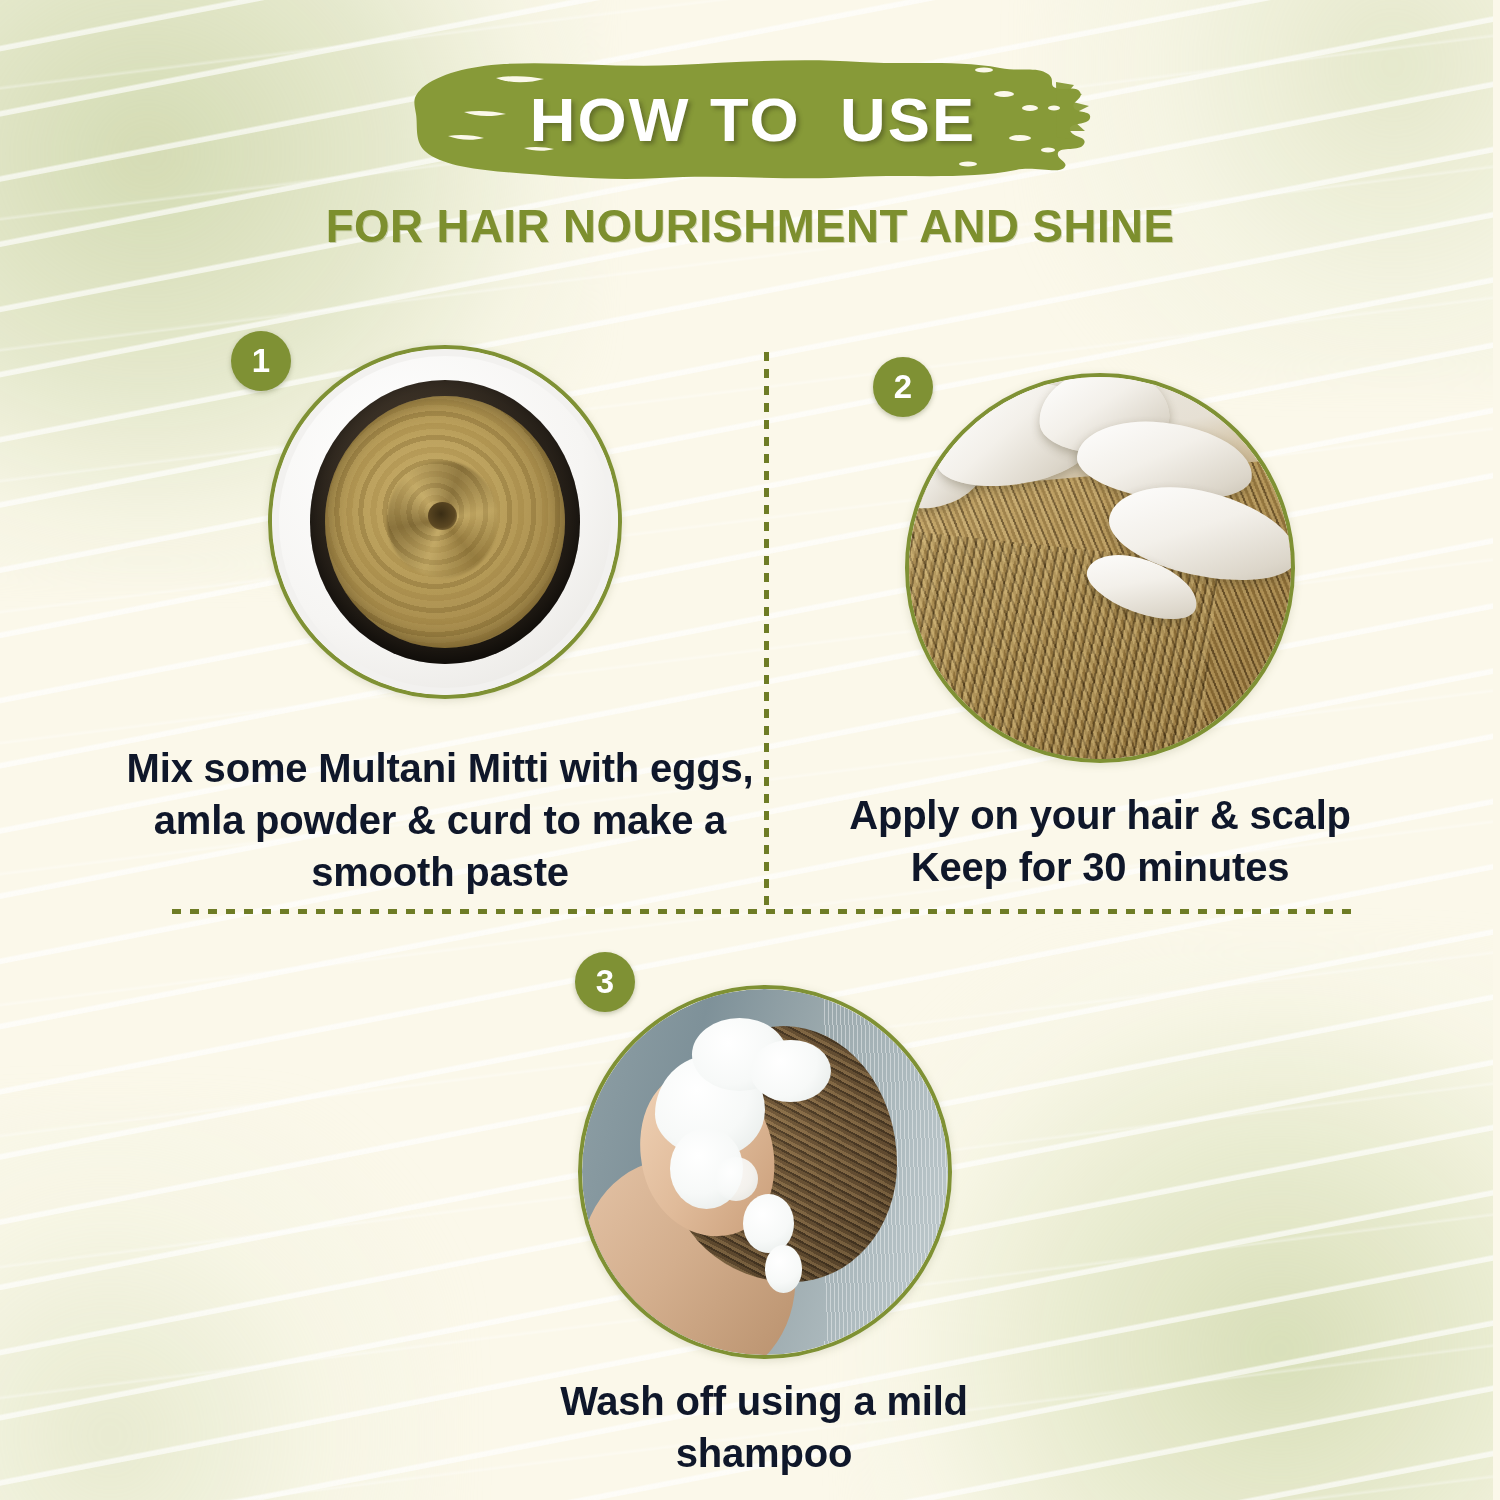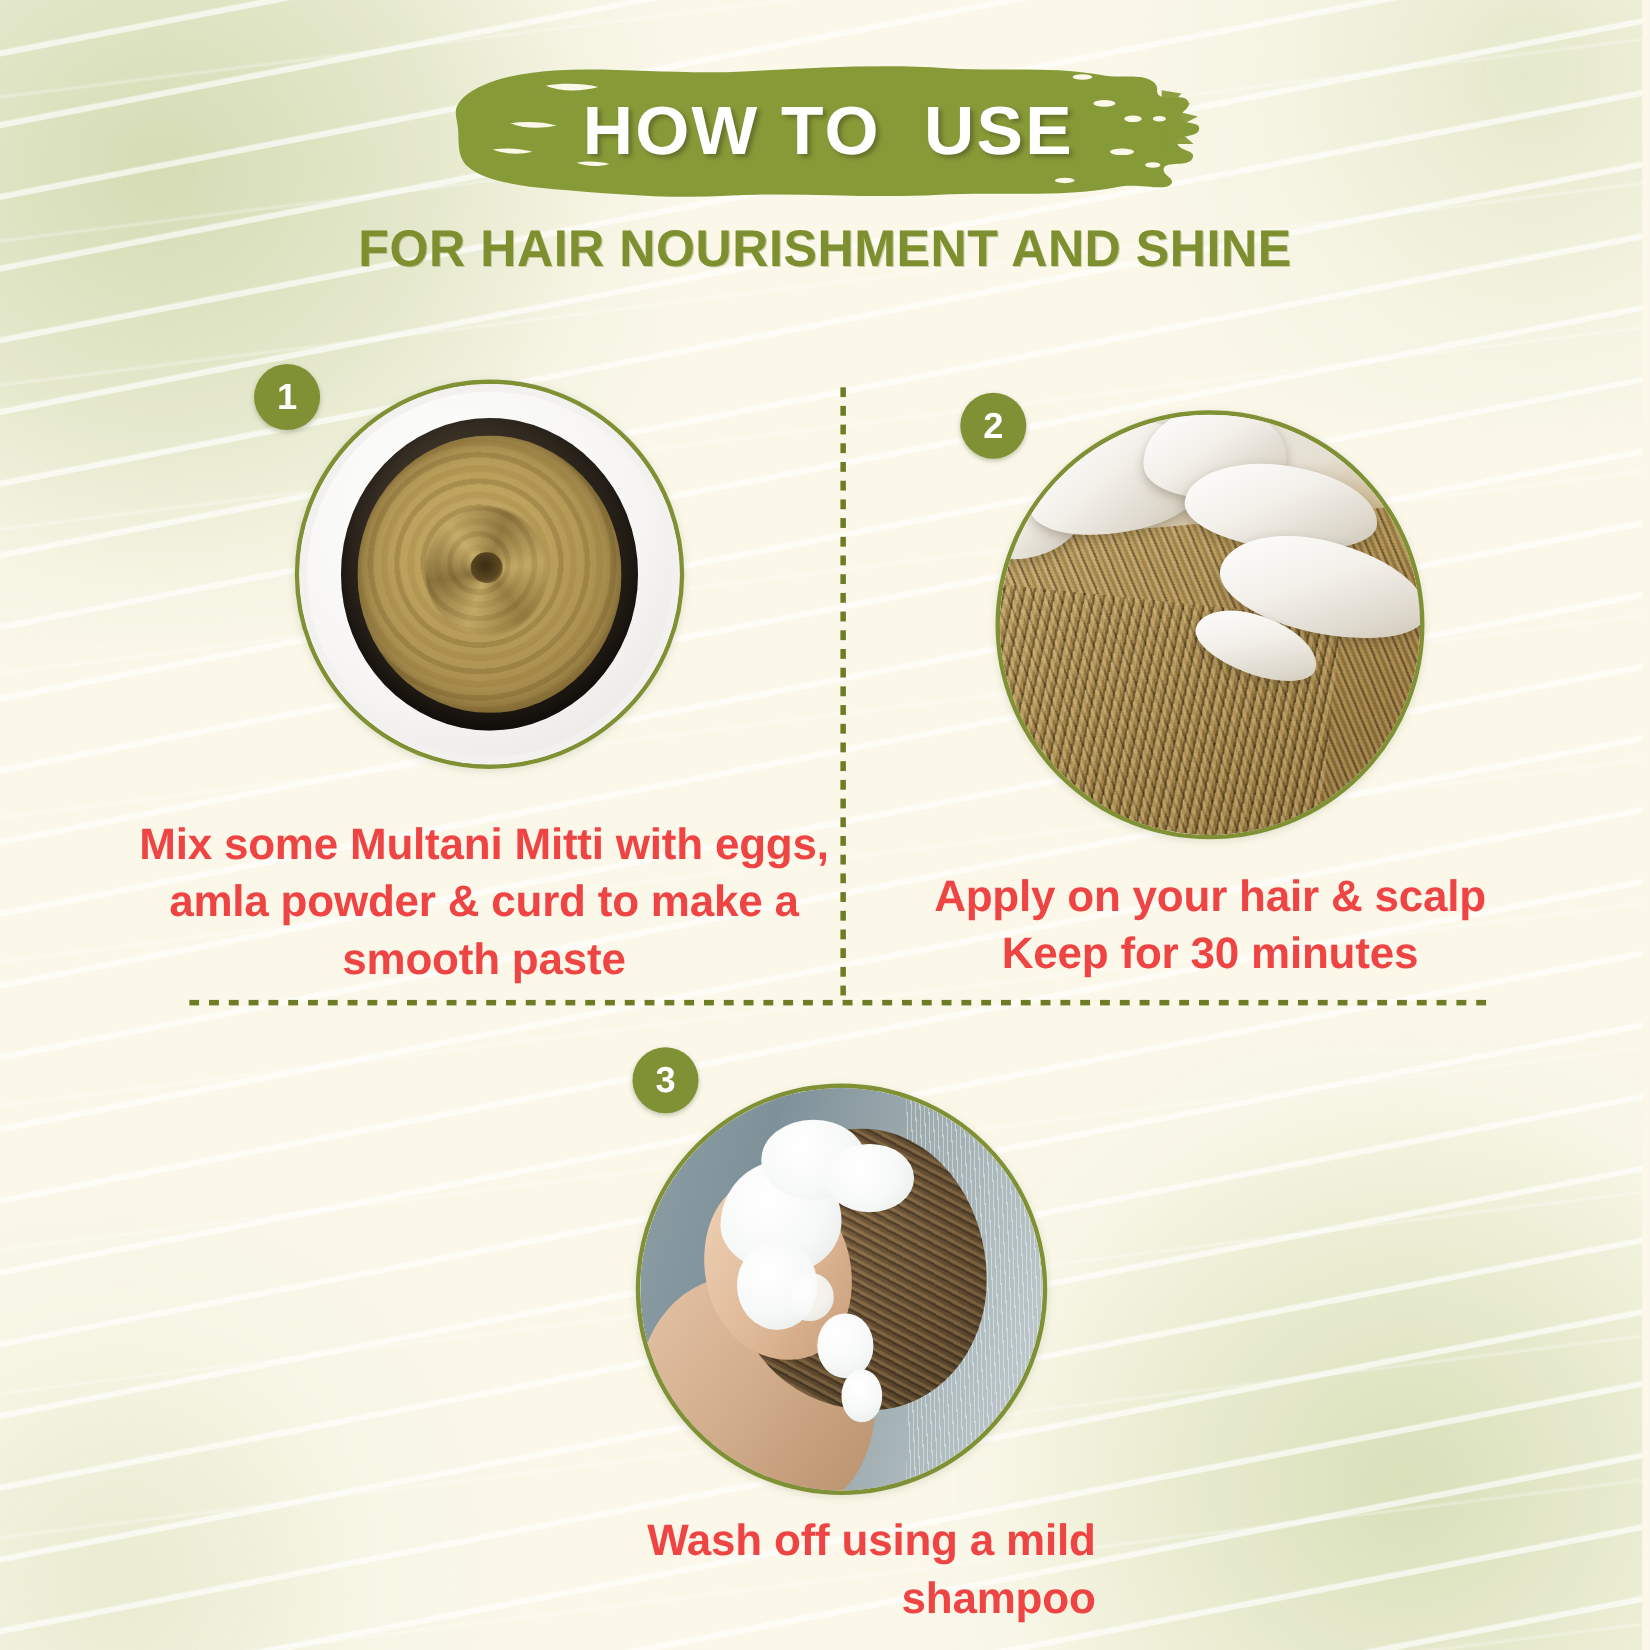--- a/index.html
+++ b/index.html
@@ -118,41 +118,41 @@
     position:absolute;width:60px;height:60px;border-radius:50%;
     background:#7F9134;
     display:flex;align-items:center;justify-content:center;
     color:#FFFFFF;font-size:33px;font-weight:bold;
     box-shadow:0 2px 5px rgba(90,98,50,.35);
     z-index:5;
     font-family:"Liberation Sans", sans-serif;
   }
   .caption{
     position:absolute;text-align:center;
-    color:#ef4444;
+    color:#0f172a;
     font-weight:bold;
     font-family:"Liberation Sans", sans-serif;
     line-height:1.30;
     letter-spacing:-.2px;
   }
 
   
   #step1 .photo{left:268px;top:345px;width:346px;height:346px;}
   #step1 .badge{left:231px;top:331px;}
   #step1 .caption{left:110px;top:742px;width:660px;font-size:40px;}
 
   
   #step2 .photo{left:905px;top:373px;width:382px;height:382px;}
   #step2 .badge{left:873px;top:357px;}
   #step2 .caption{left:820px;top:789px;width:560px;font-size:40px;}
 
   
   #step3 .photo{left:578px;top:985px;width:366px;height:366px;}
   #step3 .badge{left:575px;top:952px;}
-  #step3 .caption{left:476px;top:1375px;width:520px;font-size:40px;text-align:right;}
+  #step3 .caption{left:504px;top:1375px;width:520px;font-size:40px;}
 
   
   .p1-bg{position:absolute;inset:0;background:#F2F1EF;}
   .p1-plate{
     position:absolute;left:2%;top:2%;width:96%;height:96%;border-radius:50%;
     background:radial-gradient(circle at 38% 32%,#FFFFFF 0%,#F6F5F3 58%,#E4E2DE 100%);
   }
   .p1-bowl{
     position:absolute;left:11%;top:9%;width:78%;height:82%;border-radius:50%;
     background:radial-gradient(circle at 40% 28%,#4A3E30 0%,#2A231B 45%,#15110C 100%);

